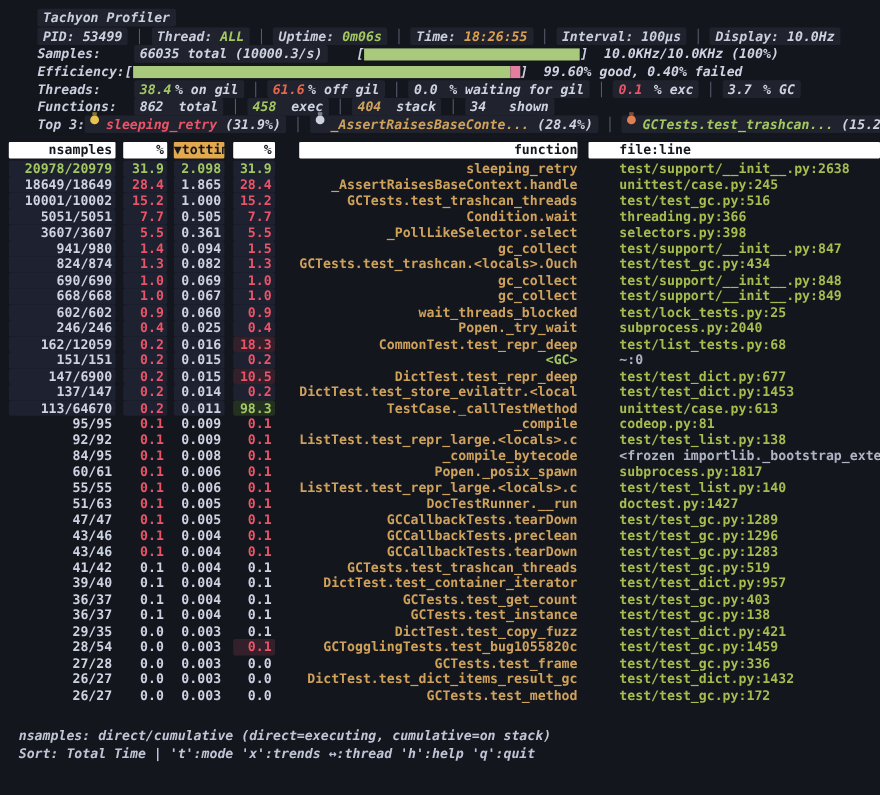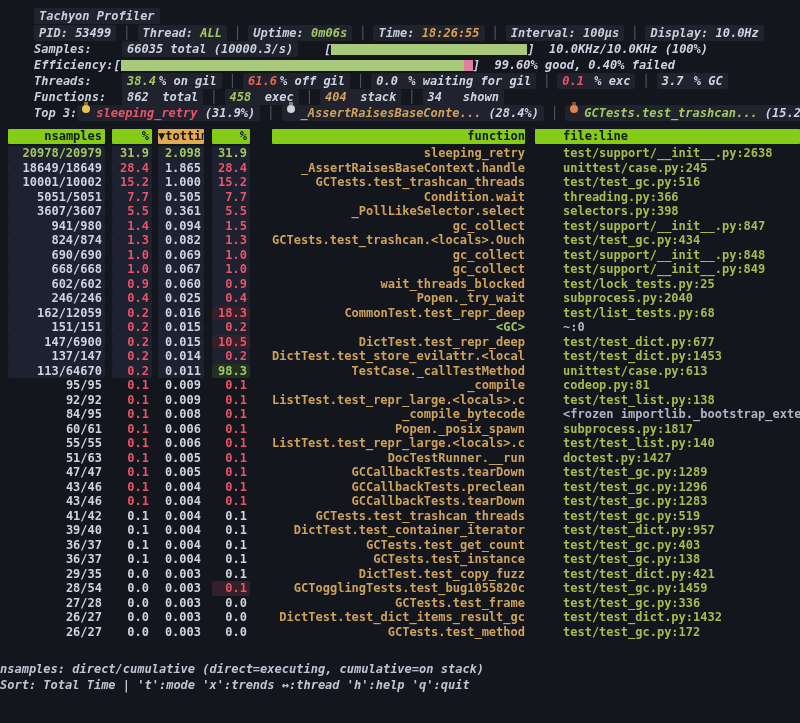--- a/index.html
+++ b/index.html
@@ -37,29 +37,29 @@
   .bar-green{background:#a9c97d;height:11px;}
   .bar-pink{background:#e27e9e;height:11px;}
   .medal{width:8px;height:8px;border-radius:50%;display:inline-block;margin-right:6px;position:relative;top:0px;}
   .medal::before{content:"";position:absolute;left:2px;top:-3px;width:4px;height:3px;background:inherit;opacity:.55;}
   .medal.gold{background:#e9c34f;}
   .medal.silver{background:#ccd2de;}
   .medal.bronze{background:#e07f52;}
   .tbl{padding-left:8px;margin-top:8px;}
   .trow{display:flex;height:14.5px;line-height:14.5px;white-space:pre;align-items:center;}
   .thead{height:15px;line-height:15px;margin-bottom:2px;}
-  .hc{color:#15171f;background:#84cc16;border-radius:1px;}
+  .hc{color:#15171f;background:#ffffff;border-radius:1px;}
   .hc.amber{background:#e2a94e;}
   .c0{width:97px;text-align:right;padding-right:3px;box-sizing:border-box;}
   .c1{width:40px;margin-left:7px;text-align:right;padding-right:3px;box-sizing:border-box;}
   .c2{width:46px;margin-left:6px;text-align:right;padding-right:3px;box-sizing:border-box;}
   .c3{width:38px;margin-left:8px;text-align:right;padding-right:3px;box-sizing:border-box;}
   .c4{width:253px;margin-left:22px;text-align:right;overflow:hidden;}
   .c5{margin-left:10px;text-align:left;flex:1;overflow:hidden;padding-left:28px;}
-  .footer{padding-left:0;margin-top:22px;color:#c0c5d6;}
+  .footer{padding-left:17px;margin-top:22px;color:#c0c5d6;}
   .footer .line{height:16px;}
   .val-pad{display:inline-block;min-width:32px;}
   .unit{color:#ced3e2;}
 </style>
 </head>
 <body>
 
 <div class="hdr">
   <div class="line title-line">
     <span class="chip lv">Tachyon Profiler</span>

